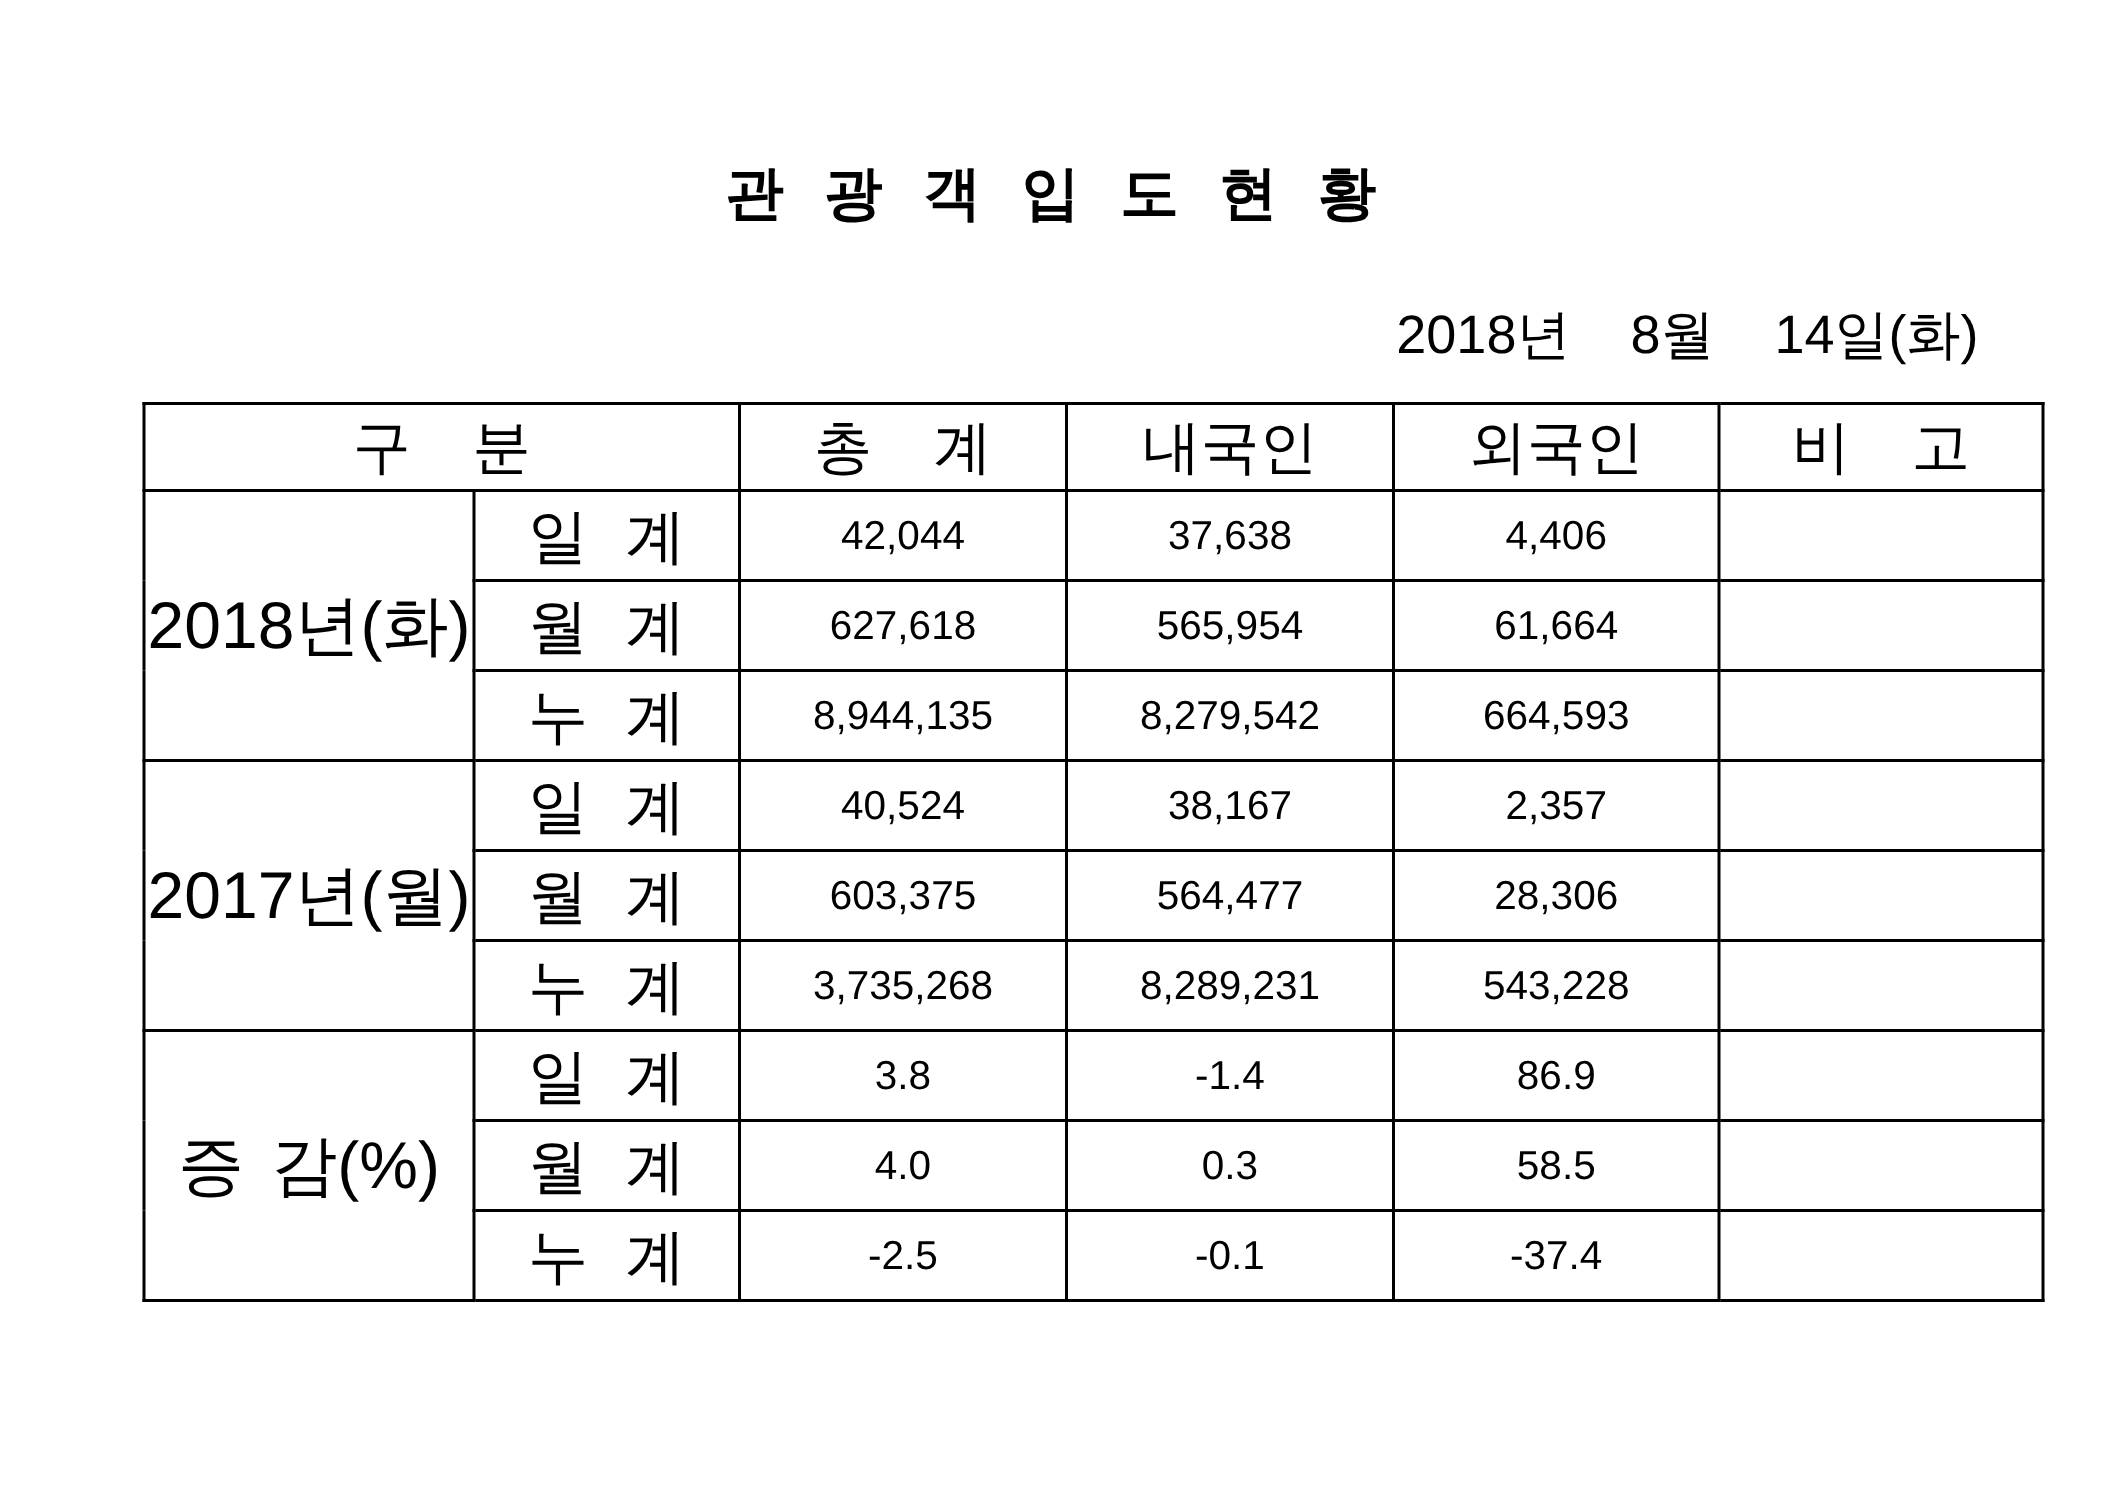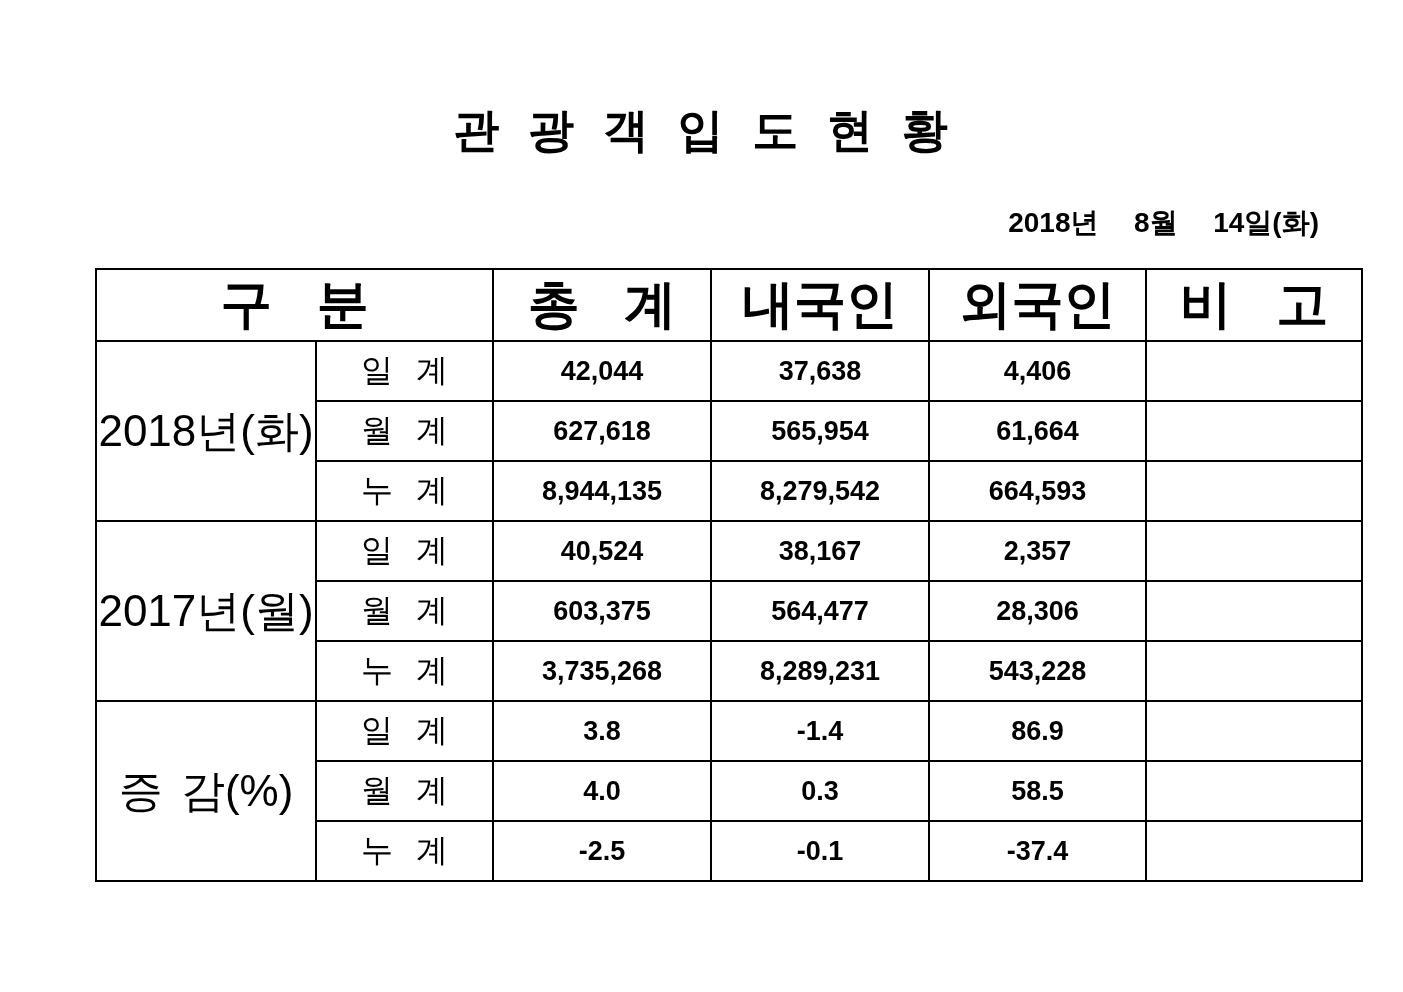--- a/index.html
+++ b/index.html
@@ -16,72 +16,71 @@
   }
   .page {
     position: relative;
     width: 1403px;
     height: 992px;
     background: #ffffff;
   }
   .page-title {
     margin-top: 98px;
     text-align: center;
-    font-size: 46px;
+    font-size: 39px;
     font-weight: 800;
     letter-spacing: 2px;
     word-spacing: 12px;
     line-height: 64px;
     white-space: pre;
   }
   .date-line {
     margin-top: 42px;
     text-align: right;
     padding-right: 84px;
-    font-size: 28px;
+    font-size: 36px;
     line-height: 38px;
     word-spacing: 10px;
     white-space: pre;
-    font-weight: bold;
   }
   table.report {
     border-collapse: collapse;
     table-layout: fixed;
     margin-left: 95px;
     margin-top: 26px;
   }
   table.report td {
     border: 2px solid #000000;
     text-align: center;
     vertical-align: middle;
     padding: 0;
     overflow: hidden;
     white-space: pre;
   }
   tr.header-row { height: 58px; }
   tr.data-row   { height: 60px; }
   .th-cell {
-    font-size: 52px;
-    font-weight: 700;
+    font-size: 39px;
+    font-weight: 400;
     word-spacing: 30px;
   }
   .group-cell {
     font-size: 44px;
     font-weight: 400;
     word-spacing: 6px;
   }
   .sub-cell {
-    font-size: 32px;
+    font-size: 40px;
     font-weight: 400;
     word-spacing: 14px;
     border-radius: 22px;
   }
   .num-cell {
     font-size: 27px;
-    font-weight: 700;
+    font-weight: 400;
   }
   .note-cell { font-size: 27px; }
 </style>
 </head>
 <body>
 
 <div class="page">
 
   <div class="page-title">관 광 객 입 도 현 황</div>
 

